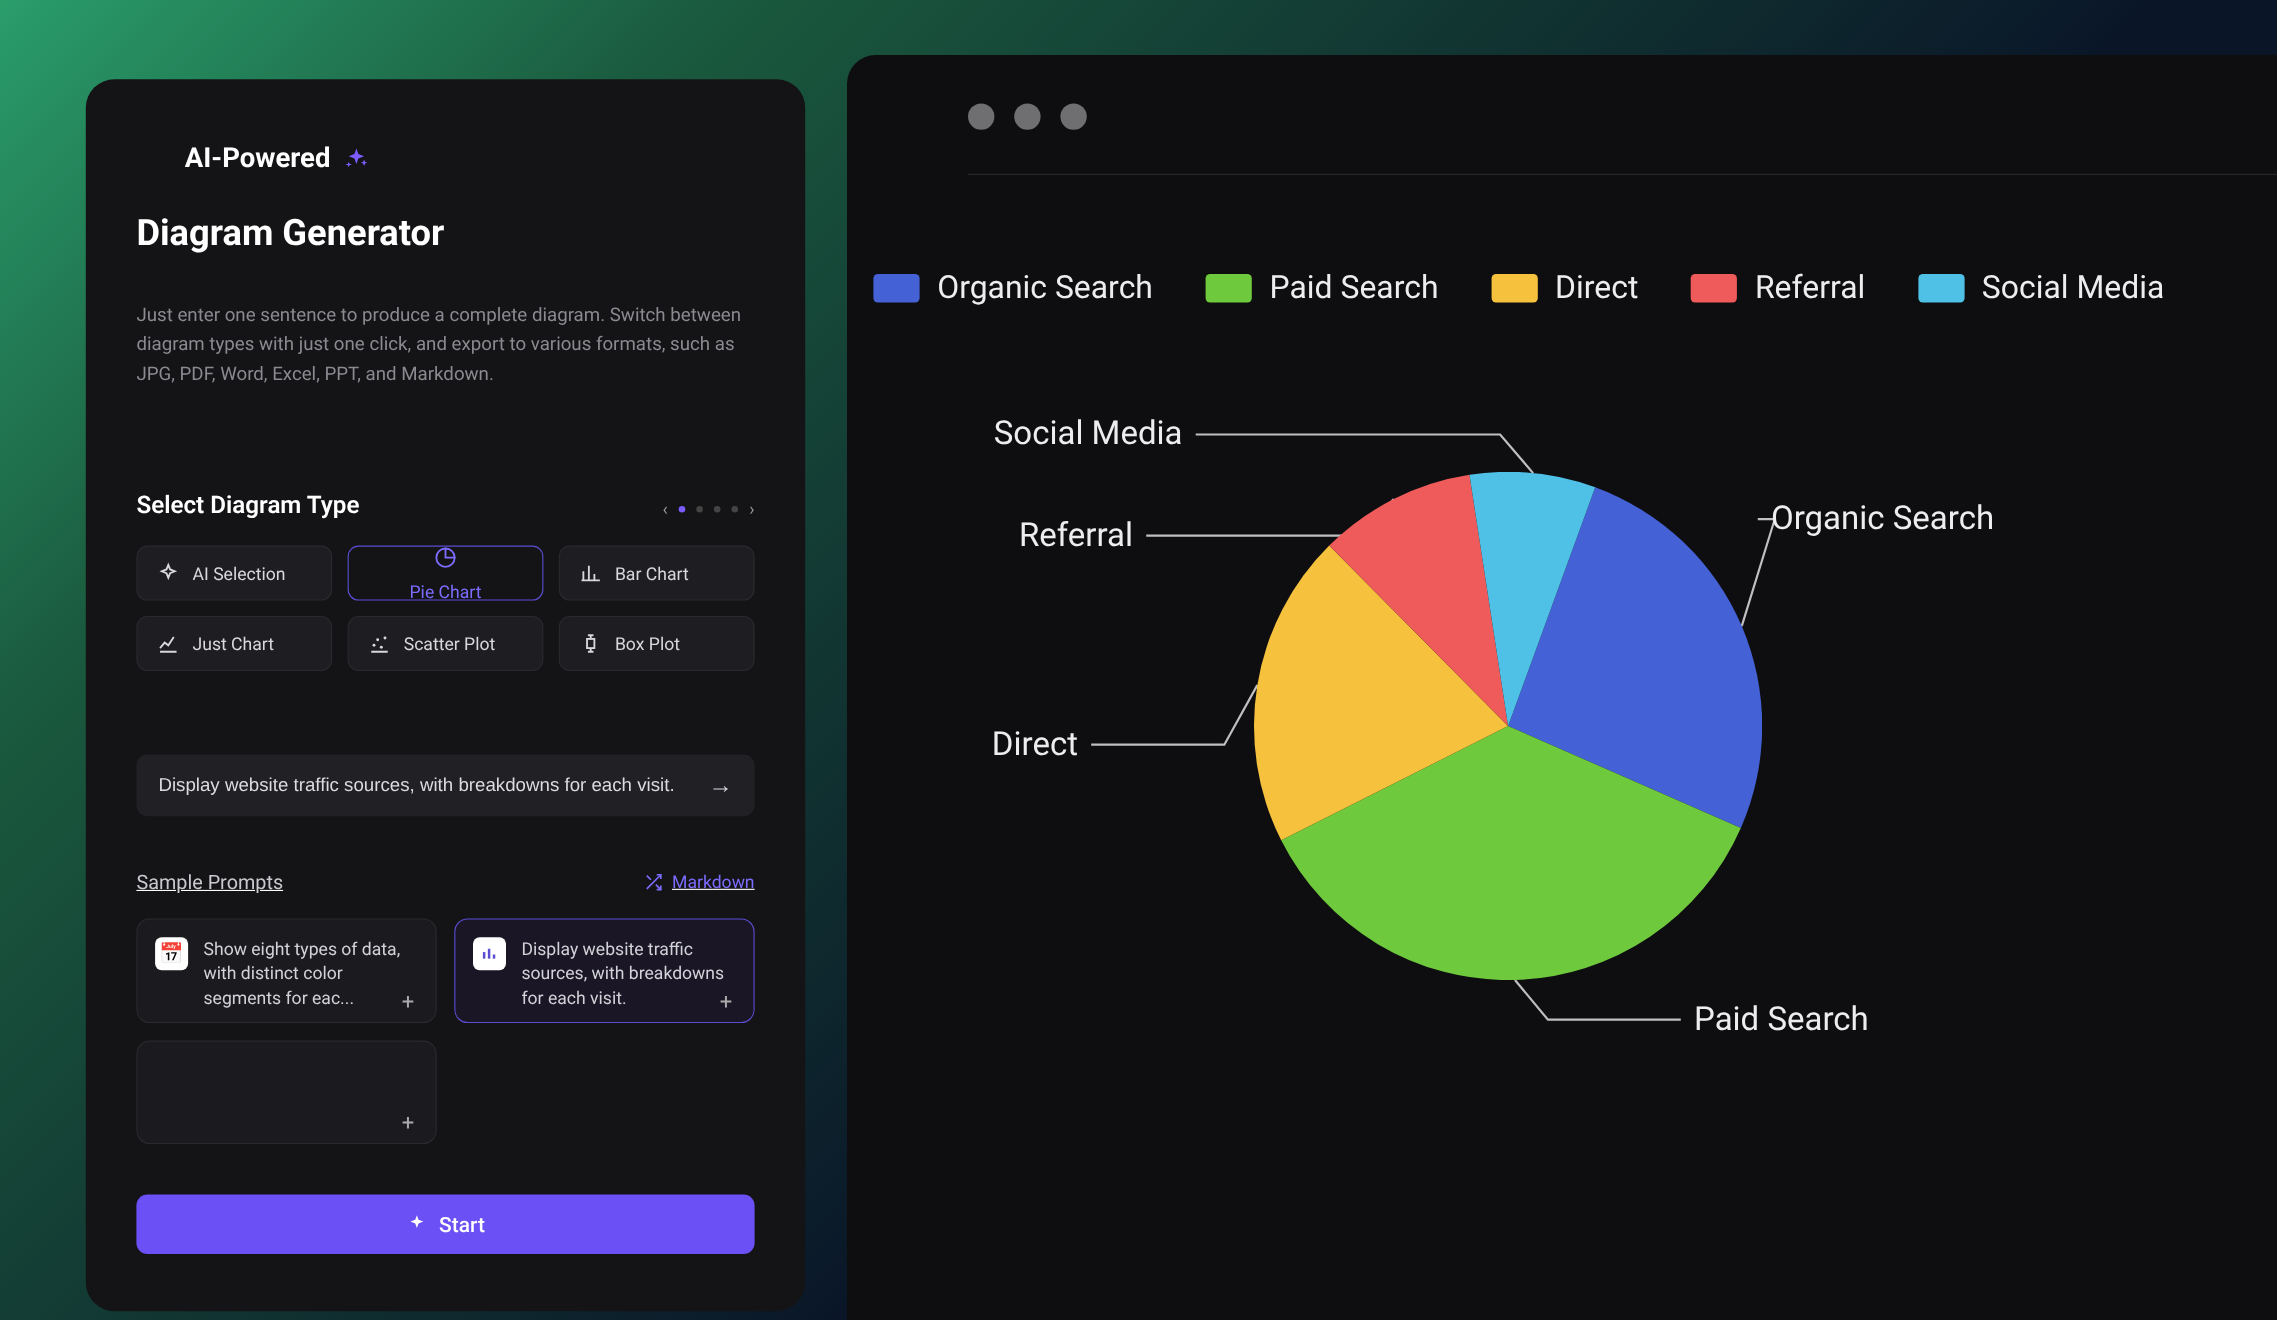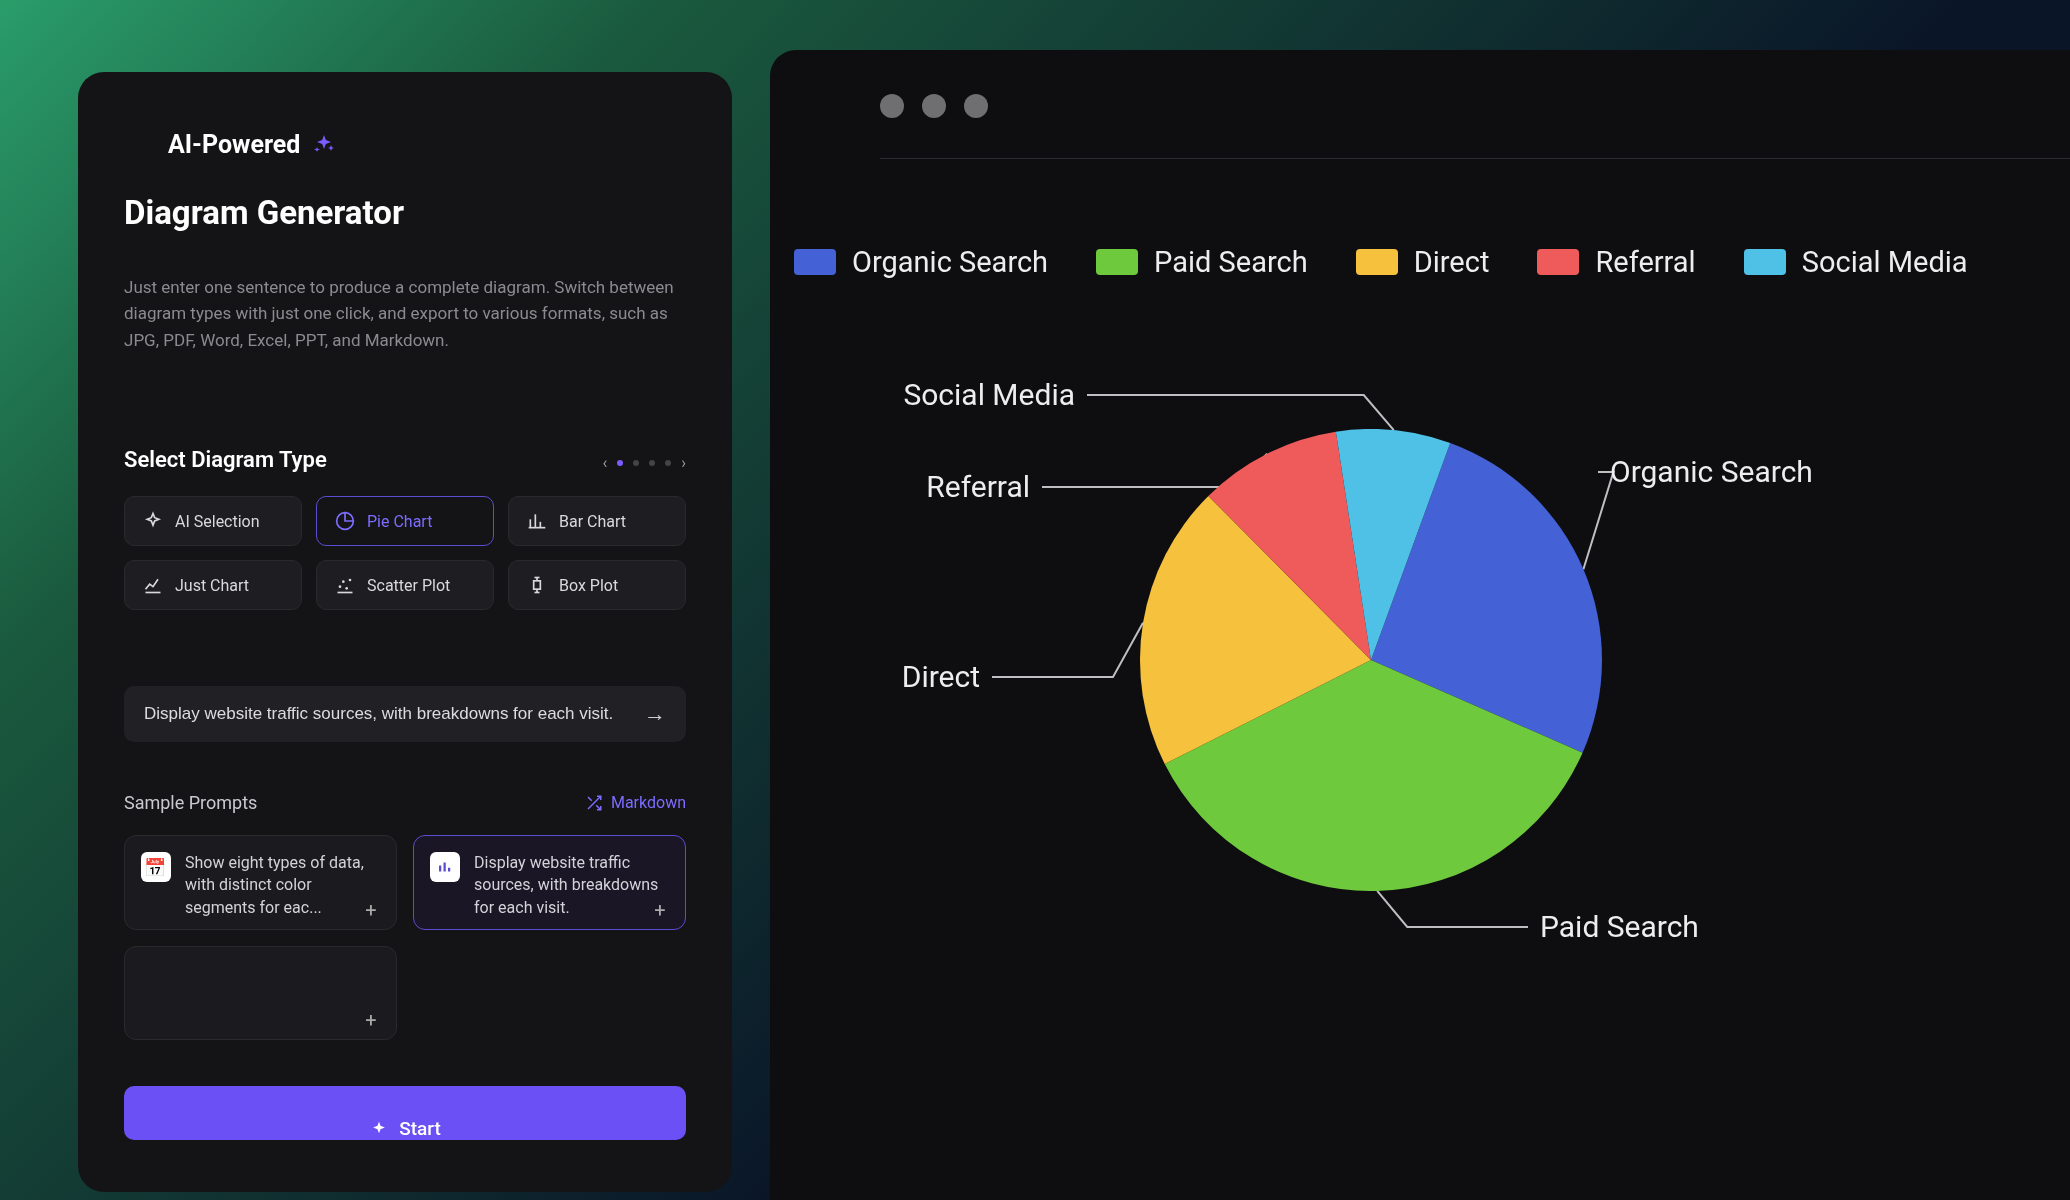--- a/index.html
+++ b/index.html
@@ -49,39 +49,39 @@
       height: 50px;
       display: flex; align-items: center; gap: 12px;
       padding: 0 18px;
       background: #1e1e22;
       border: 1px solid #2a2a2e;
       border-radius: 10px;
       color: #d8d8dd;
       font-size: 16px;
       cursor: pointer;
     }
-    .type-btn.selected { background: transparent; border-color: #5b4dd1; color: #7c6cff; }
+    .type-btn.selected { background: transparent; border-color: #5b4dd1; color: #7c6cff; flex-direction: column; }
     .type-btn .ico { width: 20px; height: 20px; flex-shrink: 0; }
 
     .prompt-input {
       margin-top: 76px;
       height: 56px;
       background: #202025;
       border-radius: 10px;
       display: flex; align-items: center;
       padding: 0 20px;
       gap: 14px;
     }
     .prompt-input input {
       flex: 1; background: transparent; border: none; outline: none;
       color: #dcdce0; font-size: 17px;
     }
     .prompt-input .arrow { color: #cfcfd5; font-size: 22px; cursor: pointer; }
 
-    .samples-row { display: flex; align-items: center; justify-content: space-between; margin-top: 50px; }
+    .samples-row { display: flex; align-items: flex-start; justify-content: space-between; margin-top: 50px; text-decoration: underline; }
     .samples-label { font-size: 18px; color: #c9c9cf; }
     .shuffle-btn { display: flex; align-items: center; gap: 8px; color: #7c6cff; font-size: 16px; cursor: pointer; }
 
     .sample-grid { display: grid; grid-template-columns: 1fr 1fr; gap: 16px; margin-top: 22px; }
     .sample-card {
       background: #1b1b1f;
       border: 1px solid #2a2a2e;
       border-radius: 12px;
       padding: 16px 16px 10px 16px;
       position: relative;
@@ -98,21 +98,21 @@
     .sample-card .stxt { font-size: 16px; color: #d2d2d8; line-height: 1.4; }
     .sample-card .plus {
       position: absolute; right: 14px; bottom: 8px;
       width: 22px; height: 22px; display: flex; align-items: center; justify-content: center;
       color: #aaa; font-size: 20px; cursor: pointer;
     }
     .left-panel .start-wrap { margin-top: 46px; }
     .start-btn-inline {
       width: 100%; height: 54px;
       background: #6b51f5; border-radius: 10px;
-      display: flex; align-items: flex-end; justify-content: center; gap: 10px;
+      display: flex; align-items: center; justify-content: center; gap: 10px;
       color: #fff; font-size: 19px; font-weight: 500; cursor: pointer;
     }
 
     
     .right-panel {
       position: absolute;
       left: 770px; top: 50px;
       right: 0; bottom: 0;
       background: #0e0e10;
       border-top-left-radius: 26px;

